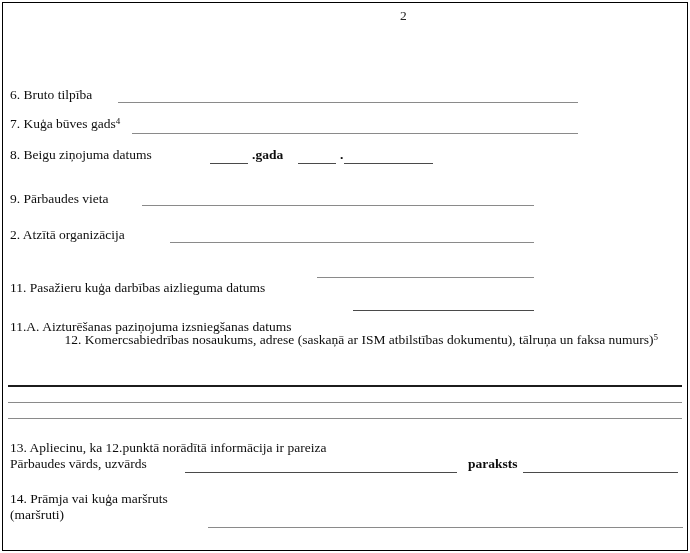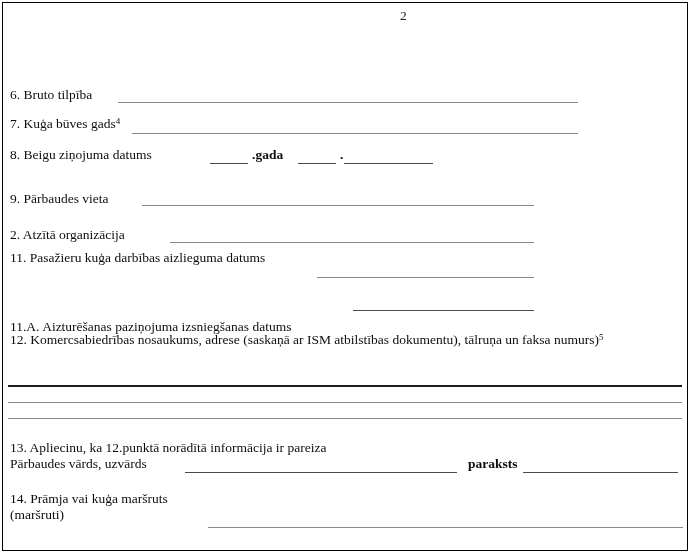--- a/index.html
+++ b/index.html
@@ -23,20 +23,21 @@
     border: 1px solid #000000;
     background: #ffffff;
   }
   .lbl {
     position: absolute;
     left: 7px;
     font-size: 13.5px;
     line-height: 16px;
     white-space: nowrap;
     color: #0d0d0d;
+    text-align: right;
   }
   .lbl sup {
     font-size: 9px;
     line-height: 0;
     vertical-align: 4px;
   }
   .wrap {
     white-space: normal;
     width: 648px;
   }
@@ -71,21 +72,21 @@
 
   
   .pos-num    { left: 397px; top: 5px; }
   .pos-l6     { top: 84px; }
   .pos-l7     { top: 113px; }
   .pos-l8     { top: 144px; }
   .pos-sep1   { left: 249px; top: 144px; }
   .pos-sep2   { left: 337px; top: 144px; }
   .pos-l9     { top: 188px; }
   .pos-l10    { top: 224px; }
-  .pos-l11    { top: 247px; }
+  .pos-l11    { top: 277px; }
   .pos-l11a   { top: 292px; margin-top: 24px; }
   .pos-l12    { top: 329px; }
   .pos-l13    { top: 437px; }
   .pos-l13b   { top: 453px; }
   .pos-l13sig { left: 465px; top: 453px; }
   .pos-l14    { top: 488px; }
   .pos-l14b   { top: 504px; }
 
   
   .fl6   { left: 115px; top: 99px;  width: 460px; }

